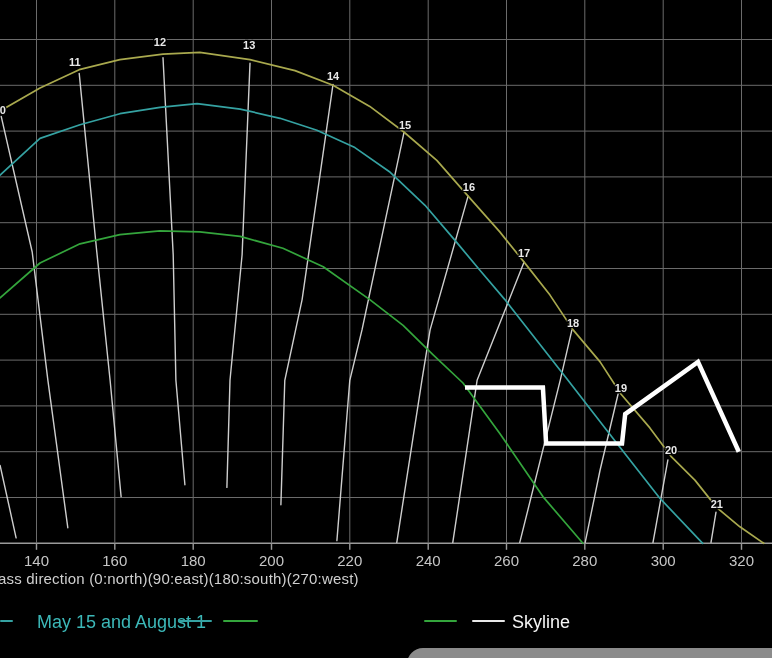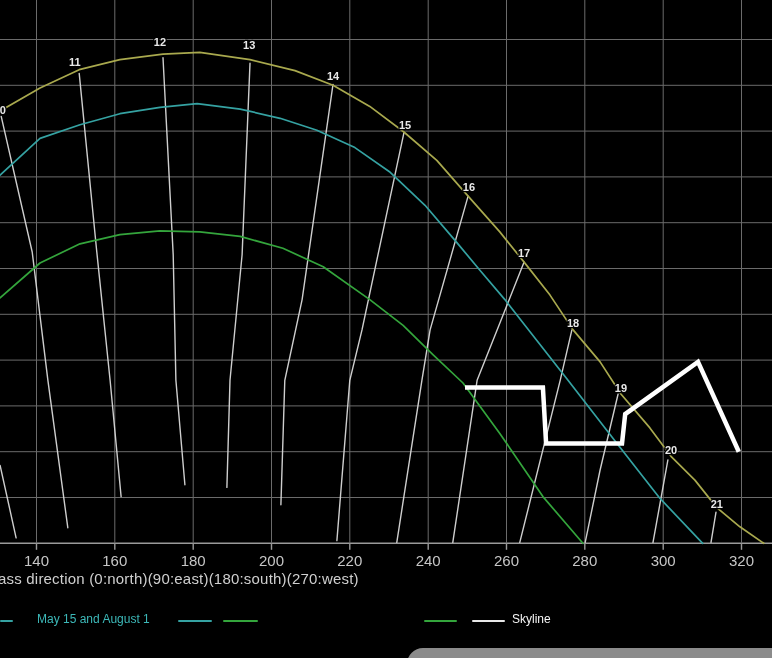--- a/index.html
+++ b/index.html
@@ -3,21 +3,21 @@
 <meta charset="utf-8">
 <style>
   html,body{margin:0;padding:0;background:#000;}
   .stage{position:relative;width:772px;height:658px;background:#000;overflow:hidden;
          font-family:"Liberation Sans",sans-serif;}
   svg{position:absolute;left:0;top:0;display:block;}
   .axis-label{position:absolute;left:-2px;top:570px;color:#cfcfcf;font-size:15px;
               letter-spacing:.2px;white-space:nowrap;}
   .legend{position:absolute;left:0;top:611px;width:772px;height:20px;}
   .legend .sw{position:absolute;top:9px;height:2px;border-radius:1px;}
-  .legend .lt{position:absolute;top:1px;font-size:12px;white-space:nowrap;}
+  .legend .lt{position:absolute;top:1px;font-size:18px;white-space:nowrap;}
   .corner{position:absolute;left:407px;top:648px;width:380px;height:16px;
           background:#8b8b8b;border-top-left-radius:20px;}
 </style>
 </head>
 <body>
 
 <div class="stage">
 
   <svg id="chart" width="772" height="658" viewBox="0 0 772 658">
       <line x1="0" y1="543.3" x2="772" y2="543.3" stroke="#9a9a9a" stroke-width="1.4"></line>

